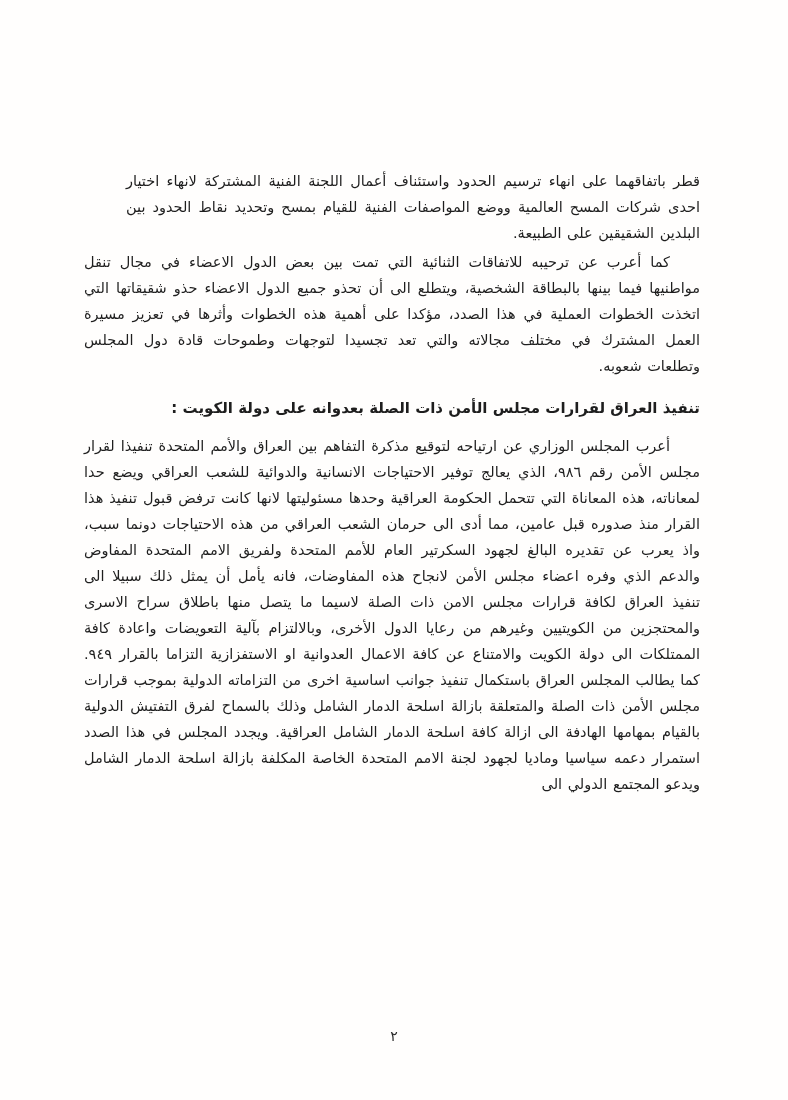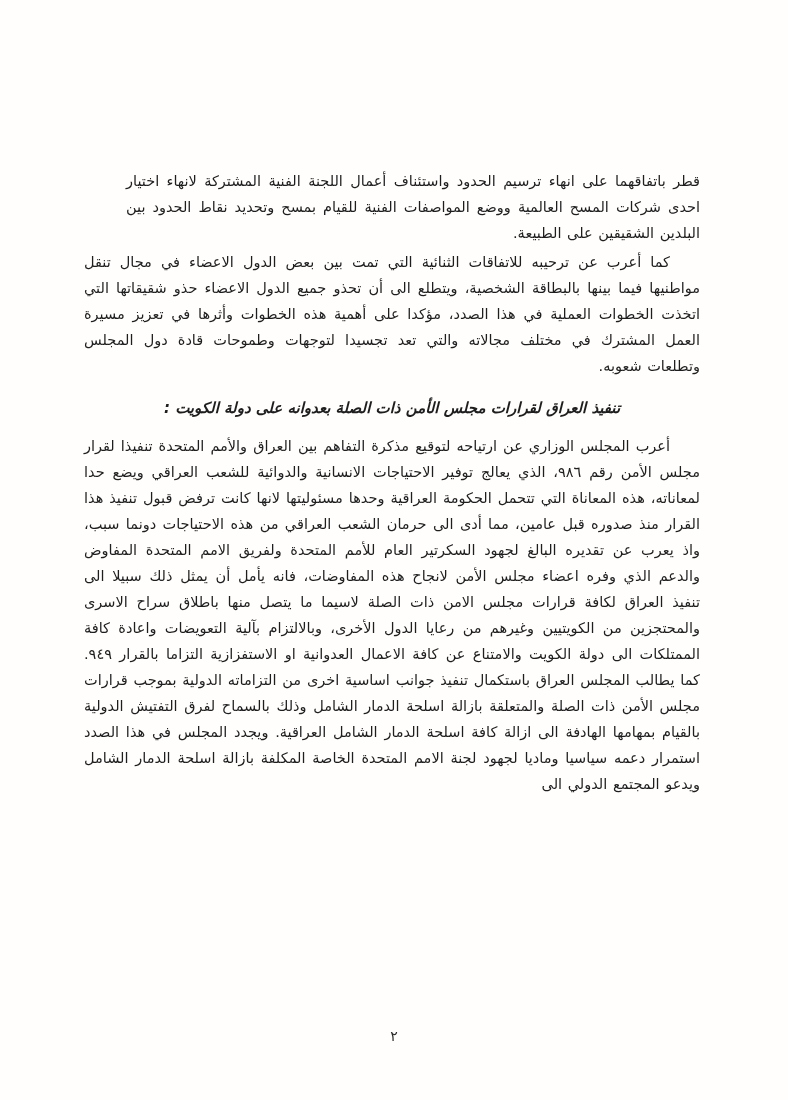--- a/index.html
+++ b/index.html
@@ -33,23 +33,22 @@
   }
   .para.no-indent {
     text-indent: 0;
     margin-left: 42px;
   }
   .heading {
     font-size: 15px;
     font-weight: bold;
     margin: 16px 0 12px 0;
     text-indent: 0;
-    text-align: center;
+    text-align: right;
     letter-spacing: 0.2px;
-    font-style: italic;
   }
   .page-number {
     position: absolute;
     bottom: 56px;
     left: 0;
     width: 100%;
     text-align: center;
     font-size: 14px;
     color: #2a2a2a;
     direction: rtl;

